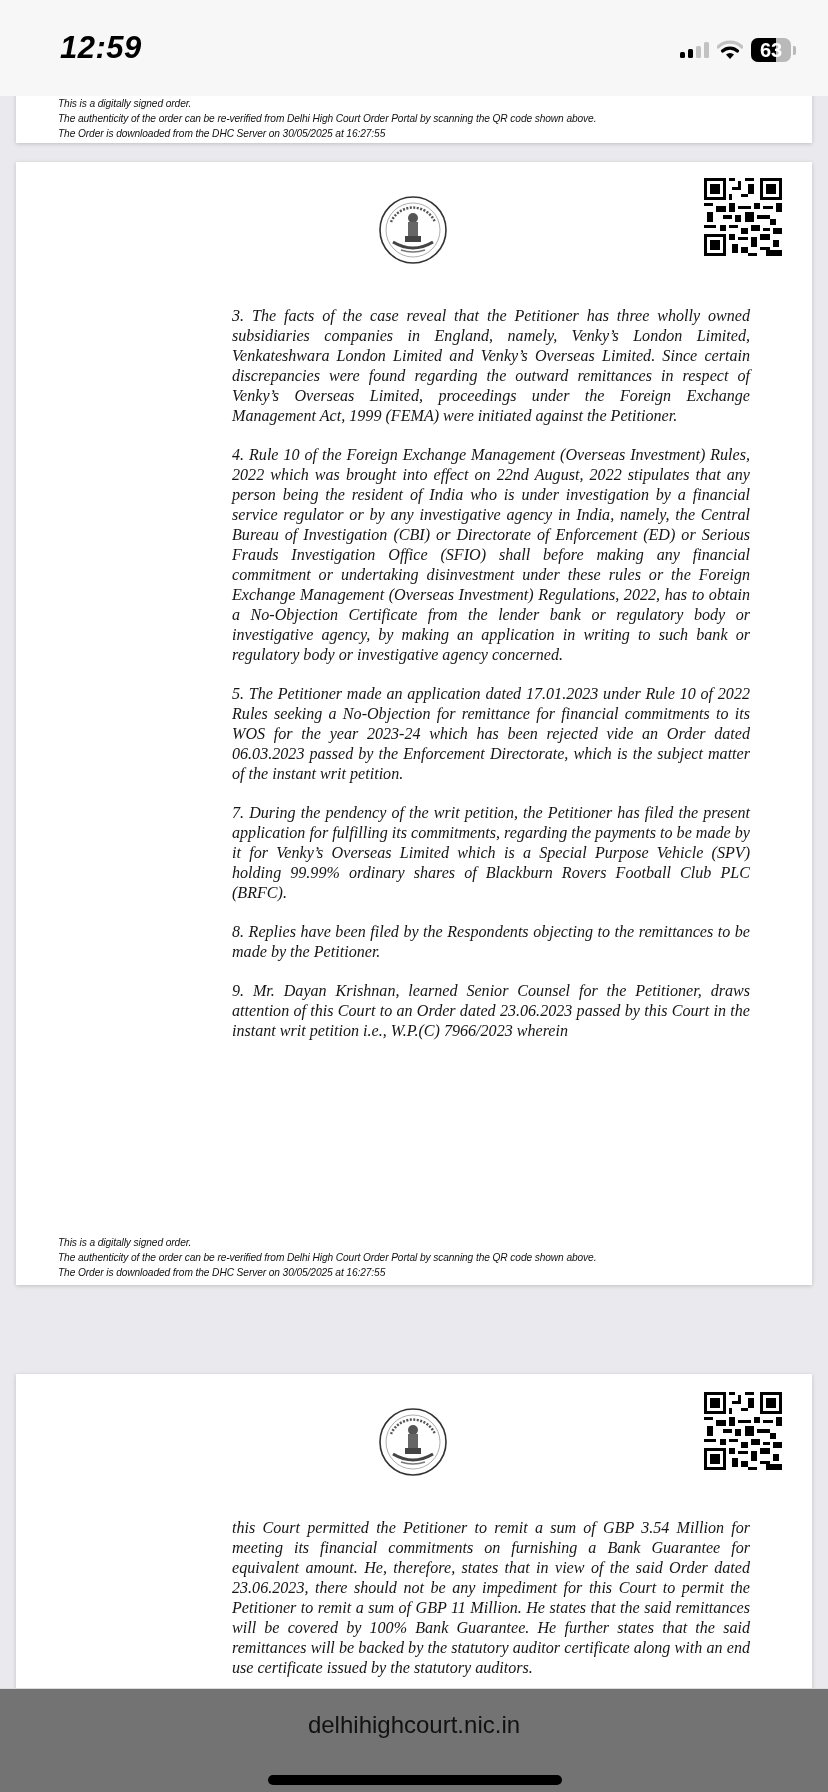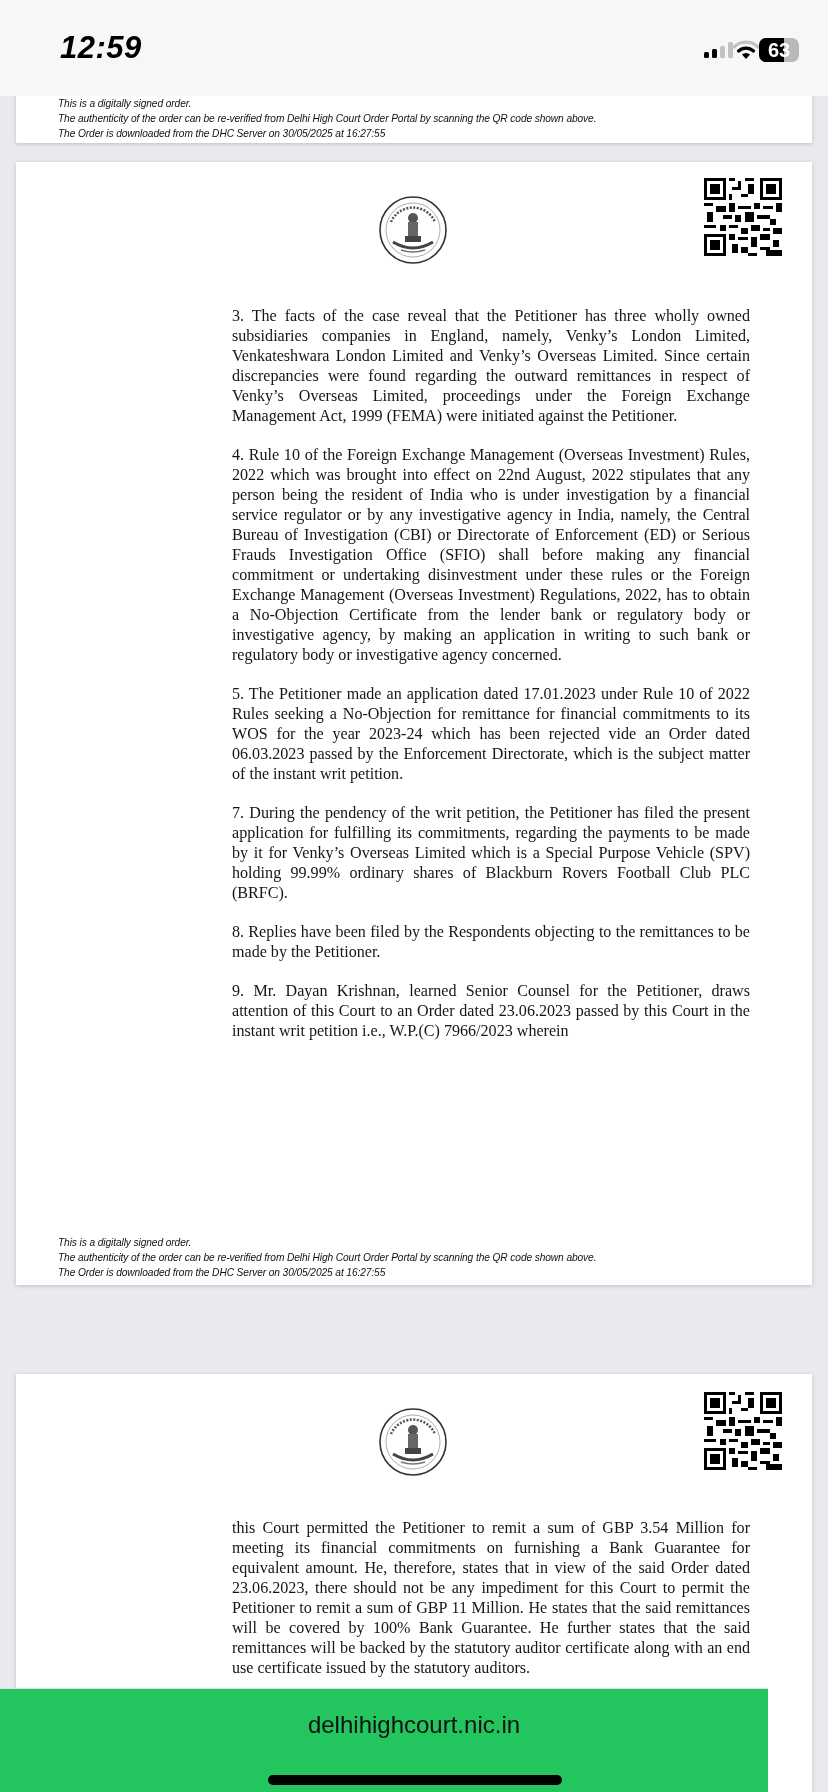--- a/index.html
+++ b/index.html
@@ -16,45 +16,45 @@
   .footnote {
     position: absolute; left: 42px; font-style: italic; font-size: 10.2px;
     line-height: 15px; color: #111; letter-spacing: -0.1px;
     font-family: "Liberation Sans", sans-serif;
   }
   .footnote div { white-space: nowrap; }
   .emblem { position: absolute; width: 72px; height: 72px; }
   .qr { position: absolute; width: 78px; height: 78px; }
   .body-text {
     position: absolute; left: 216px; width: 518px;
-    font-family: "Liberation Serif", serif; 
+    font-family: "Liberation Serif", serif; font-style: italic;
     font-size: 16.1px; line-height: 20px; color: #151515;
     text-align: justify;
   }
   .body-text p { margin: 0 0 19px 0; }
   .statusbar {
     position: absolute; left: 0; top: 0; width: 828px; height: 96px;
     background: #f7f7f7;
   }
   .time {
     position: absolute; left: 60px; top: 30px; font-size: 31px; font-weight: bold;
     color: #000; letter-spacing: 0.5px; font-family: "Liberation Sans", sans-serif; font-style: italic;
   }
-  .status-icons { position: absolute; right: 32px; top: 36px; height: 28px; display: flex; align-items: center; }
+  .status-icons { position: absolute; right: 32px; top: 36px; height: 28px; display: flex; align-items: center; gap: 8px; }
   .signal { display: flex; align-items: flex-end; gap: 3px; height: 16px; }
   .signal span { width: 5px; border-radius: 1.5px; display: block; }
   .battery {
     position: relative; width: 40px; height: 24px; border-radius: 7px; overflow: hidden;
     background: #b9b9b9; display: flex; align-items: center; justify-content: center;
   }
   .battery .fill { position: absolute; left: 0; top: 0; bottom: 0; background: #000; }
   .battery .num { position: relative; color: #fff; font-weight: bold; font-size: 20px; font-family: "Liberation Sans", sans-serif; }
   .battery-cap { width: 3px; height: 9px; background: #b9b9b9; border-radius: 0 2px 2px 0; margin-left: -6px; }
   .bottombar {
-    position: absolute; left: 0; top: 1688px; width: 768px; height: 104px; background: #22c55e;
+    position: absolute; left: 0; top: 1688px; width: 828px; height: 104px; background: #737373;
     border-top: 1px solid #dcdcdc;
   }
   .url {
     position: absolute; left: 0; width: 828px; top: 22px; text-align: center;
     font-size: 24px; color: #111; font-family: "Liberation Sans", sans-serif;
   }
   .home-indicator {
     position: absolute; left: 268px; top: 86px; width: 294px; height: 10px; background: #000; border-radius: 5px;
   }
 </style>

